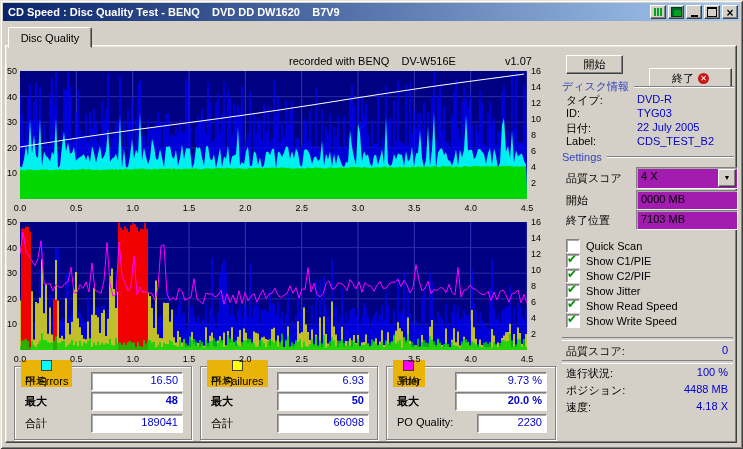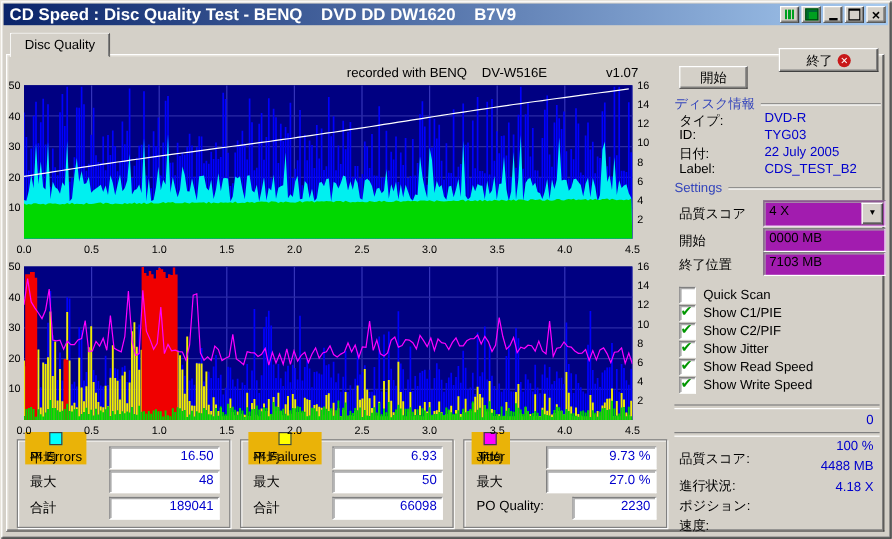--- a/index.html
+++ b/index.html
@@ -6,21 +6,21 @@
   body{width:743px;height:449px;overflow:hidden;background:#d4d0c8;
        font-family:"Liberation Sans","DejaVu Sans",sans-serif;font-size:11px;color:#000;}
   .abs{position:absolute;}
   .window{position:relative;width:743px;height:449px;background:#d4d0c8;
     box-shadow:inset 1px 1px 0 #e8e4dc, inset -1px -1px 0 #404040,
                inset 2px 2px 0 #fff,    inset -2px -2px 0 #808080;}
   
   .titlebar{position:absolute;left:3px;top:3px;right:3px;height:18px;
     background:linear-gradient(90deg,#0a246a,#a6caf0);
     display:flex;align-items:center;padding-left:5px;}
-  .titlebar .title{flex:1;color:#fff;font-weight:bold;font-size:14px;white-space:pre;overflow:hidden;}
+  .titlebar .title{flex:1;color:#fff;font-weight:bold;font-size:11px;white-space:pre;overflow:hidden;}
   .tb-btns{display:flex;gap:2px;margin-right:2px;align-items:center;}
   .tb-btn{width:16px;height:14px;background:#d4d0c8;border:1px solid;
     border-color:#fff #404040 #404040 #fff;box-shadow:inset -1px -1px 0 #808080;
     display:flex;align-items:center;justify-content:center;padding:0;cursor:pointer;}
   .glyph-min{width:7px;height:2px;background:#000;margin-top:7px;}
   .glyph-max{width:8px;height:7px;border:1px solid #000;border-top:2px solid #000;}
   .glyph-close::before{content:"\00d7";font-weight:bold;font-size:12px;line-height:10px;}
   .icon-bars{width:9px;height:8px;background:repeating-linear-gradient(90deg,#00a020 0 2px,transparent 2px 3px);}
   .icon-disc{width:9px;height:8px;background:#00a020;border:1px solid #004010;box-shadow:inset 2px 2px 0 #063;}
   
@@ -44,21 +44,21 @@
   .groupbox{position:absolute;top:366px;height:72px;border:1px solid #808080;
     box-shadow:1px 1px 0 #fff, inset 1px 1px 0 #fff;z-index:2;}
   .gb-caption{position:absolute;top:-7px;left:6px;background:#eab308;padding:0 4px;
     display:flex;align-items:center;gap:4px;font-size:11px;flex-direction:column;}
   .color-square{width:9px;height:9px;border:1px solid #404040;display:inline-block;}
   .stat-row{position:absolute;left:0;right:0;height:17px;}
   .stat-row .stat-label{position:absolute;left:10px;top:2px;}
   .stat-field{position:absolute;right:8px;top:0;width:86px;height:17px;background:#fff;
     border:1px solid;border-color:#808080 #fff #fff #808080;box-shadow:inset 1px 1px 0 #a8a8a8;
     color:#0000cc;text-align:right;padding-right:4px;line-height:15px;}
-  .sr1{top:5px;} .sr2{top:25px;} .sr3{top:47px;}
+  .sr1{top:5px;} .sr2{top:25px;font-weight:bold;} .sr3{top:47px;}
   
   .btn3d{position:absolute;background:#d4d0c8;border:1px solid;
     border-color:#fff #404040 #404040 #fff;box-shadow:inset -1px -1px 0 #808080;
     display:flex;align-items:center;justify-content:center;gap:4px;font-size:11px;cursor:pointer;z-index:2;}
   .exit-icon{width:11px;height:11px;border-radius:50%;background:#c81818;color:#fff;
     font-size:8px;line-height:11px;text-align:center;display:inline-block;}
   .exit-icon::before{content:"\2715";}
   .sec-head{position:absolute;left:562px;width:172px;display:flex;align-items:center;gap:5px;
     color:#3344bb;z-index:2;}
   .hline{flex:1;height:0;border-top:1px solid #808080;border-bottom:1px solid #fff;}
@@ -75,21 +75,21 @@
   .combo-btn::before{content:"\25bc";font-size:7px;}
   .cb-row{position:absolute;left:566px;height:14px;display:flex;align-items:center;gap:6px;z-index:2;cursor:pointer;}
   .cb-box{width:12px;height:12px;background:#fff;border:1px solid;
     border-color:#808080 #fff #fff #808080;box-shadow:inset 1px 1px 0 #a8a8a8;
     position:relative;display:inline-block;}
   .cb-mark{display:none;position:absolute;left:0px;top:-3px;color:#009600;font-size:12px;font-weight:bold;}
   .cb-row.checked .cb-mark{display:block;}
   .hsep{position:absolute;left:562px;width:171px;height:2px;
     border-top:1px solid #808080;border-bottom:1px solid #fff;z-index:2;}
   .prog-row{position:absolute;left:562px;width:166px;display:flex;justify-content:space-between;z-index:2;}
-  .prog-row .plabel{padding-left:4px;margin-top:31px;}
+  .prog-row .plabel{padding-left:4px;}
   .prog-row .pvalue{color:#0000cc;}
 </style>
 </head>
 <body>
 
 <div class="window">
 
   <div class="titlebar">
     <span class="title">CD Speed : Disc Quality Test - BENQ    DVD DD DW1620    B7V9</span>
     <div class="tb-btns">
@@ -251,32 +251,32 @@
     <div class="gb-caption">
       <span class="color-square" style="background: rgb(255, 0, 255);"></span>
       <span>Jitter</span>
     </div>
     <div class="stat-row sr1">
         <span class="stat-label">平均</span>
         <span class="stat-field">9.73 %</span>
       </div>
     <div class="stat-row sr2">
         <span class="stat-label">最大</span>
-        <span class="stat-field">27.0 %</span>
+        <span class="stat-field">20.0 %</span>
       </div>
     <div class="stat-row sr3">
         <span class="stat-label">PO Quality:</span>
         <span class="stat-field" style="width:64px">2230</span>
       </div>
   </div>
 
   <button class="btn3d" style="left:566px;top:55px;width:57px;height:19px;">
     <span>開始</span>
   </button>
-  <button class="btn3d" style="left:649px;top:40px;width:83px;height:20px;">
+  <button class="btn3d" style="left:649px;top:68px;width:83px;height:20px;">
     <span>終了</span>
     <span class="exit-icon"></span>
   </button>
 
   <div class="sec-head" style="top:79px">
     <span>ディスク情報</span>
       <span class="hline"></span>
   </div>
 
   <div class="info-row" style="top:93px">

